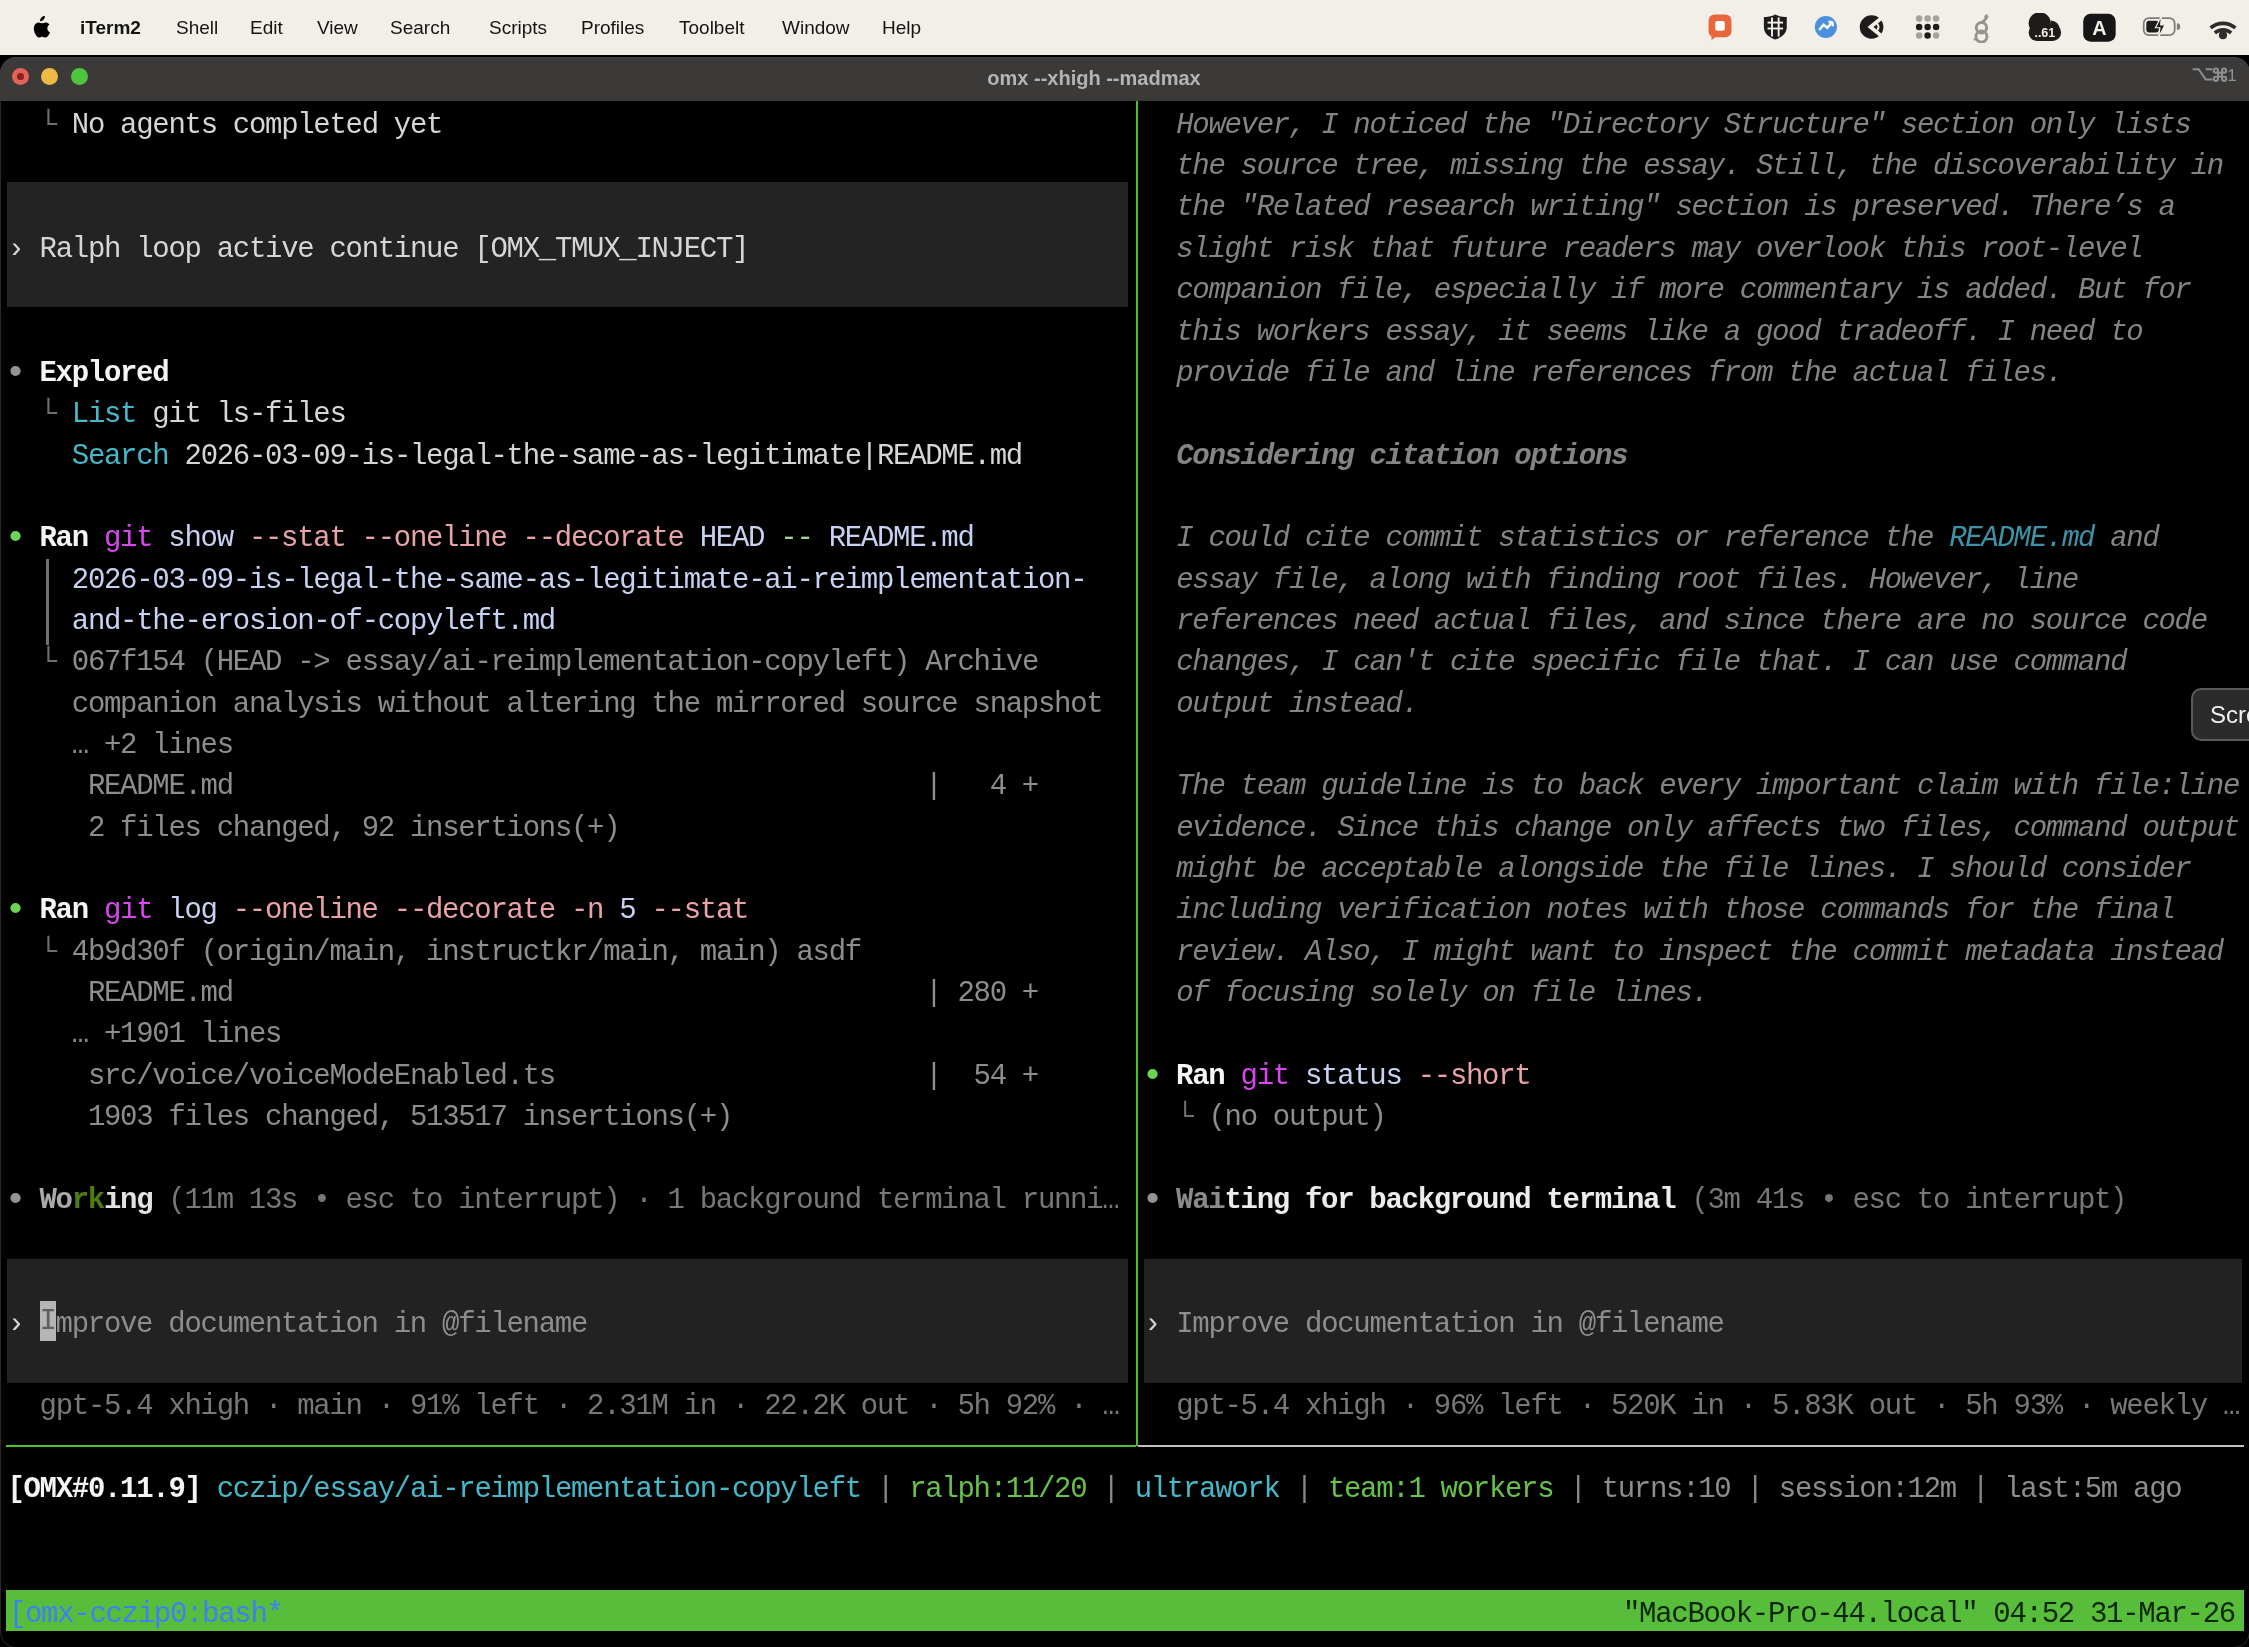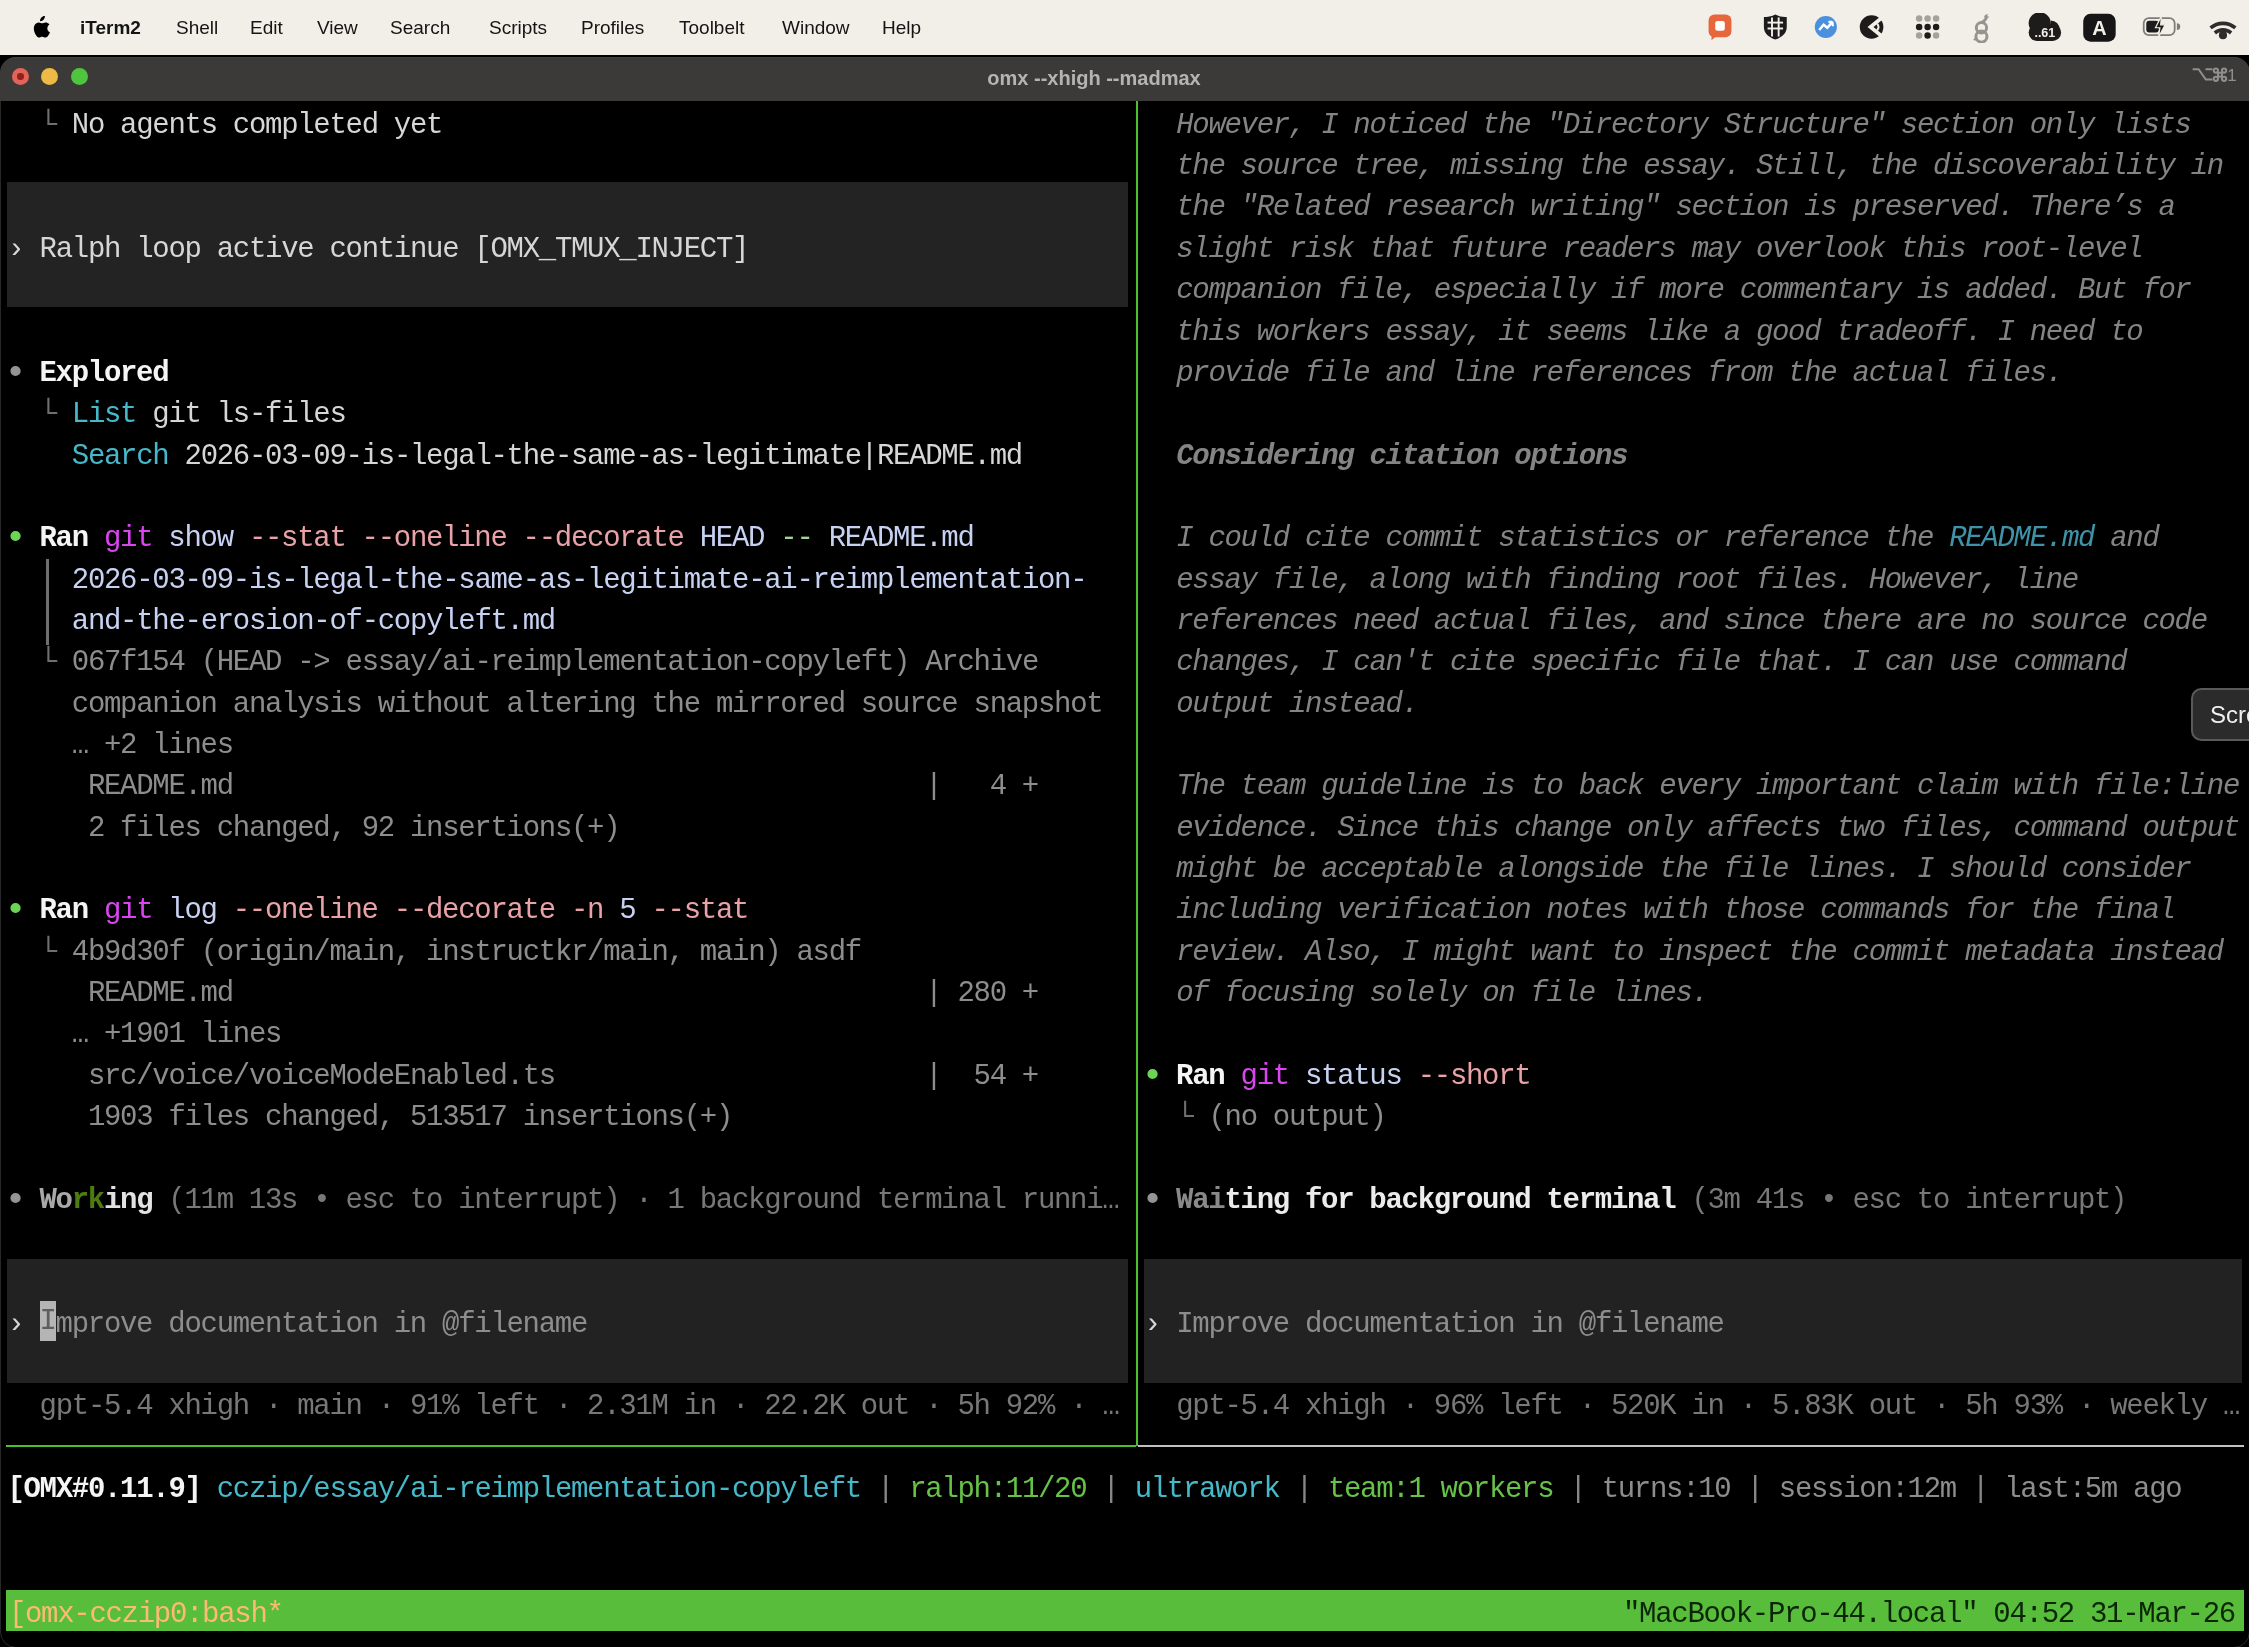--- a/index.html
+++ b/index.html
@@ -81,21 +81,21 @@
 <div class="r mono" style="left:1144px;top:1056px"><span class="gb"><span class="blt">•</span> </span><span class="W">Ran</span> <span class="bl">git</span> <span class="lv">status</span> <span class="pk">--short</span></div>
 <div class="r mono" style="left:1144px;top:1097px"><span class="t">  └ </span><span class="g">(no output)</span></div>
 <div class="r mono" style="left:1144px;top:1180px"><span class="gy"><span class="blt">•</span> </span><span class="b" style="color:#8a8a8a">Wai</span><span class="b" style="color:#ececec">ting for background terminal</span><span class="d"> (3m 41s • esc to interrupt)</span></div>
 <div class="r mono" style="left:1144px;top:1304px"><span class="w">› </span><span class="g">Improve documentation in @filename</span></div>
 <div class="r mono" style="left:1144px;top:1386px"><span class="d">  gpt-5.4 xhigh · 96% left · 520K in · 5.83K out · 5h 93% · weekly …</span></div>
 <div style="position:absolute;left:1136px;top:100px;width:2.2px;height:1346px;background:#4cc22a"></div>
 <div style="position:absolute;left:46px;top:559px;width:2.6px;height:86px;background:#6f6f6f"></div>
 <div style="position:absolute;left:5.9px;top:1445px;width:1130px;height:2.2px;background:#4cc22a"></div>
 <div style="position:absolute;left:1138px;top:1445px;width:1106px;height:2.2px;background:#c0c0c0"></div>
 <div style="position:absolute;left:5.9px;top:1590px;width:2238px;height:41px;background:#58bd3b"></div>
-<div class="mono" style="position:absolute;left:8.9px;top:1594px;height:41px;color:#fdba74">[omx-cczip0:bash*</div>
+<div class="mono" style="position:absolute;left:8.9px;top:1594px;height:41px;color:#3b82f6">[omx-cczip0:bash*</div>
 <div class="mono" style="position:absolute;left:1623px;top:1594px;height:41px;color:#0b2607">"MacBook-Pro-44.local" 04:52 31-Mar-26</div>
 <div style="position:absolute;left:2191px;top:688px;width:81px;height:53px;background:#2b2b2b;border:2.2px solid #5a5a5a;border-radius:10.3px;box-sizing:border-box;font-family:'Liberation Sans',sans-serif;font-size:24px;line-height:49px;color:#f0f0f0;padding-left:17px">Scre</div>
 <div class="titlebar"></div>
 <div class="wtitle">omx --xhigh --madmax</div>
 <div class="tl" style="left:11.8px;top:68px;background:#e2635a"></div>
 <div class="tl" style="left:41px;top:68px;background:#ecba45"></div>
 <div class="tl" style="left:71px;top:68px;background:#4ec43f"></div>
 <div style="position:absolute;left:17px;top:73px;width:6.6px;height:6.6px;border-radius:50%;background:#8f2118"></div>
 <svg style="position:absolute;left:2192px;top:66px" width="44" height="19" viewBox="0 0 70 30">
  <g stroke="#8f8f8f" stroke-width="3.2" fill="none">

